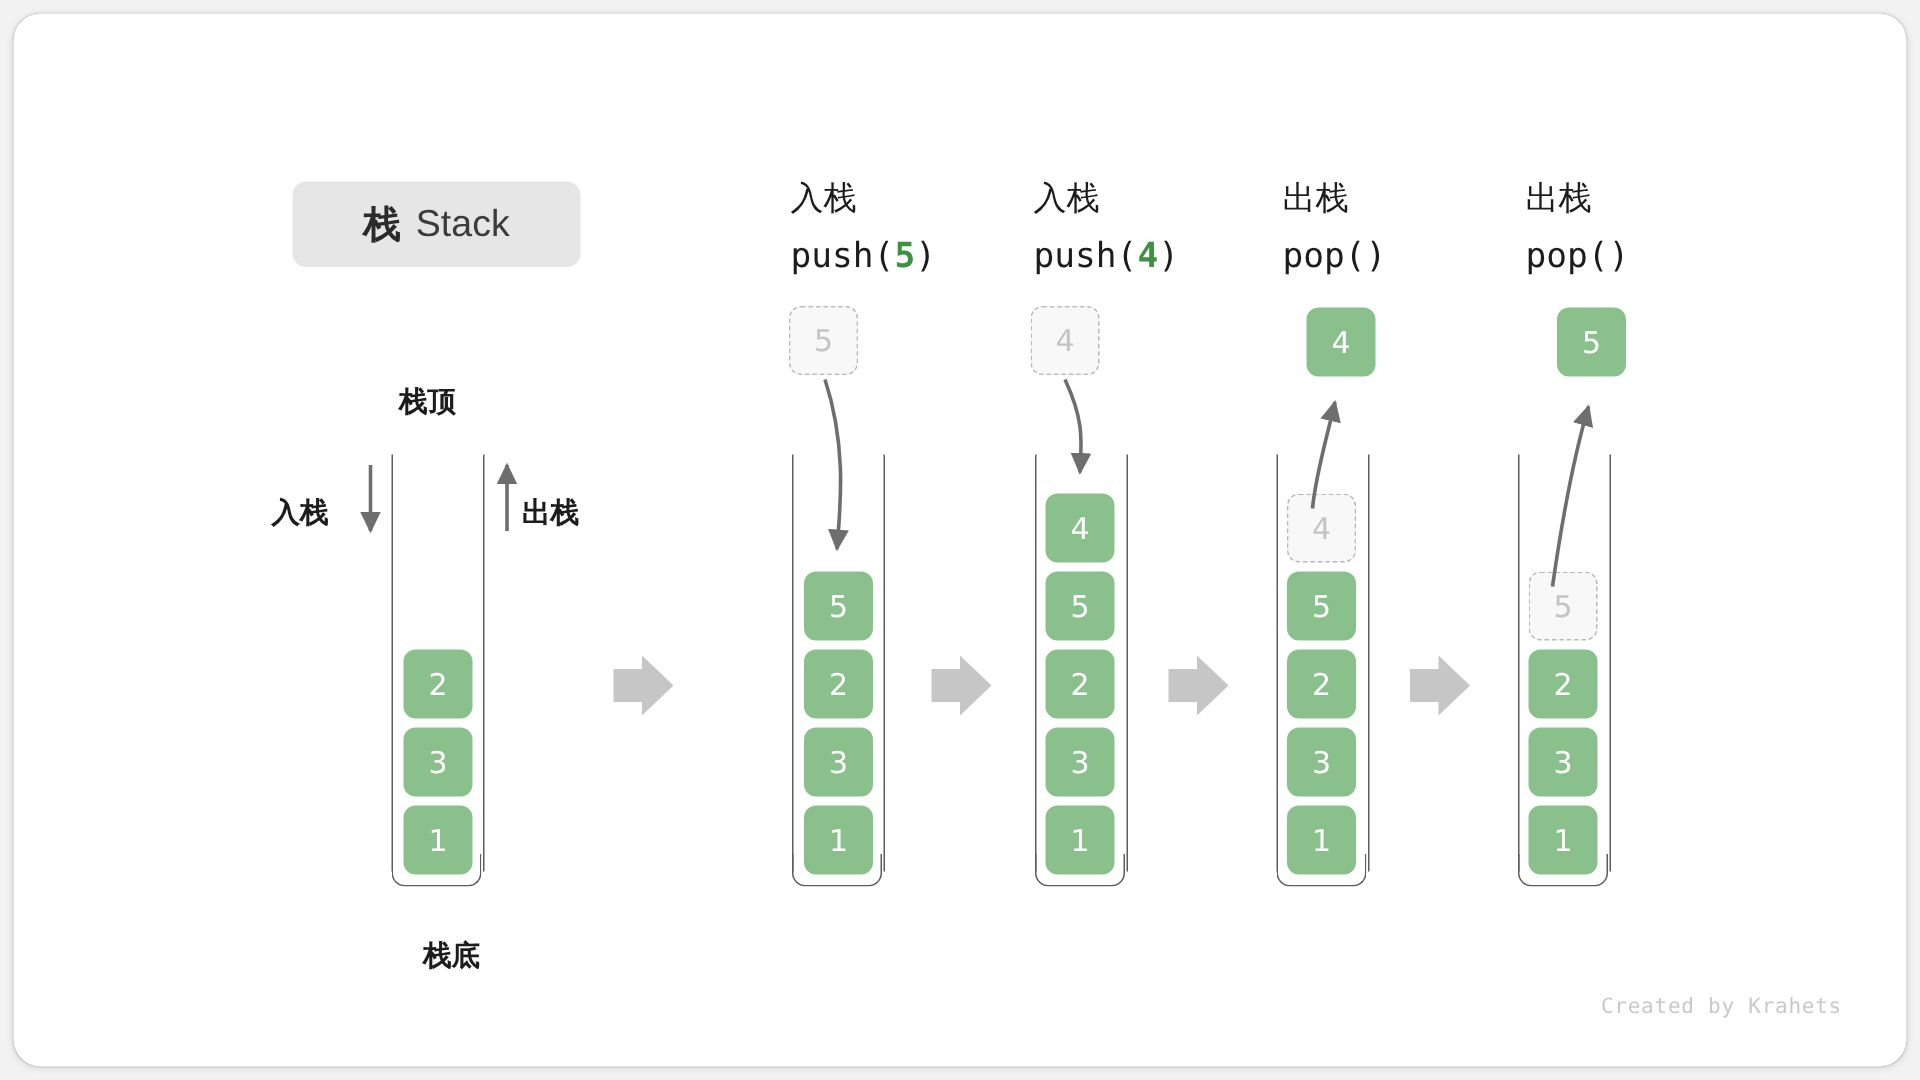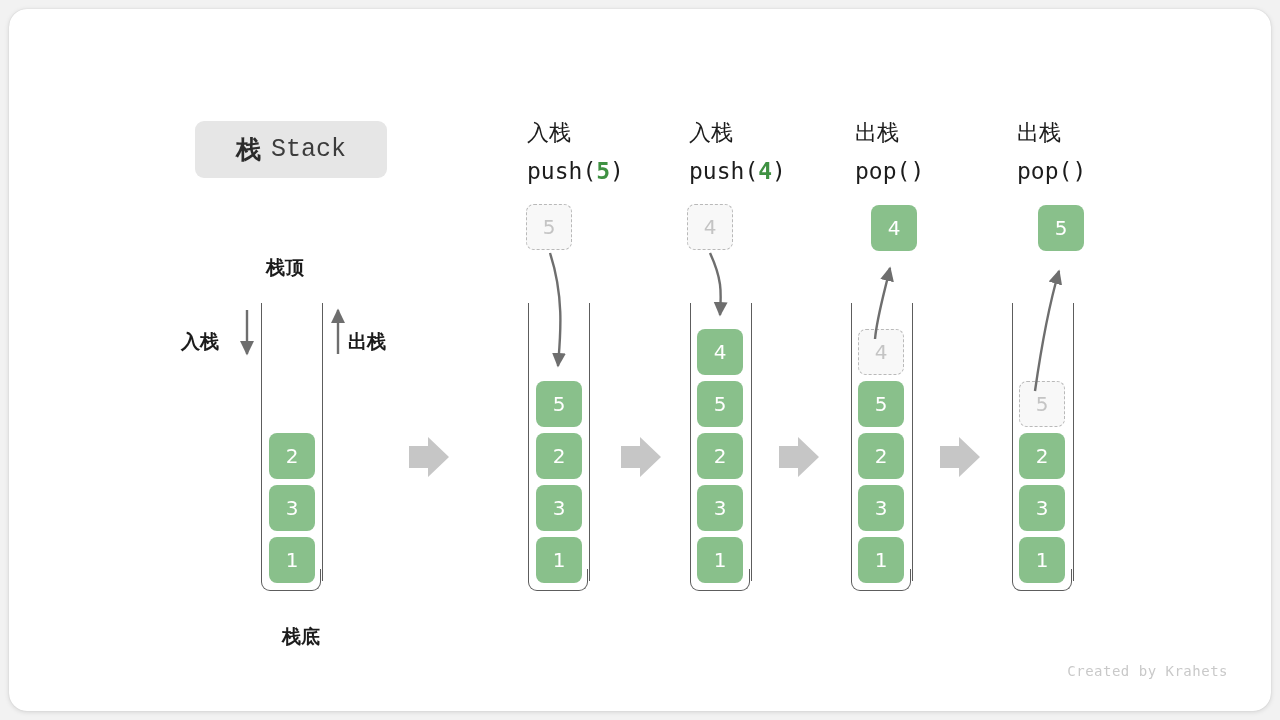--- a/index.html
+++ b/index.html
@@ -41,21 +41,21 @@
     align-items: center;
     justify-content: center;
   }
   #title-badge .t-cn {
     font-size: 25px;
     font-weight: bold;
     color: #2b2b2b;
     letter-spacing: 0px;
   }
   #title-badge .t-en {
-    font-family: Liberation Mono, monospace;
+    font-family: Liberation Sans, sans-serif;
     font-size: 25px;
     color: #3c3c3c;
     margin-left: 10px;
     letter-spacing: 0px;
   }
 
   
   .label-cn {
     position: absolute;
     font-size: 19px;

